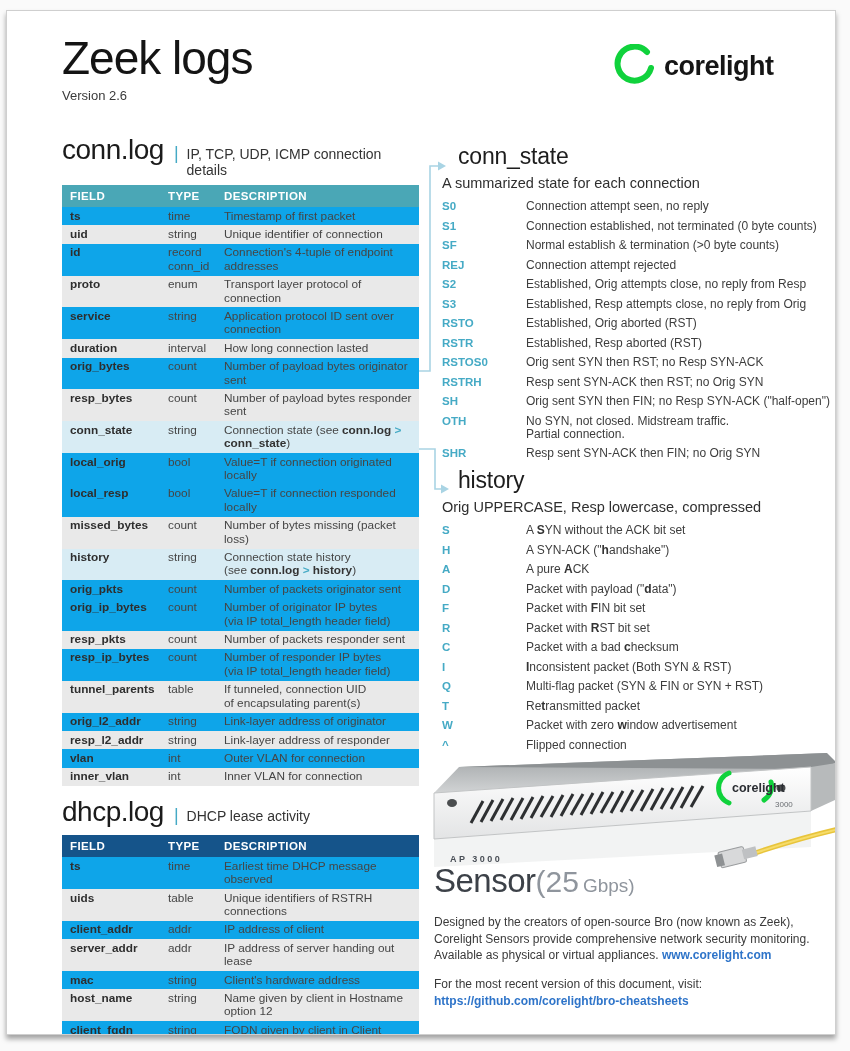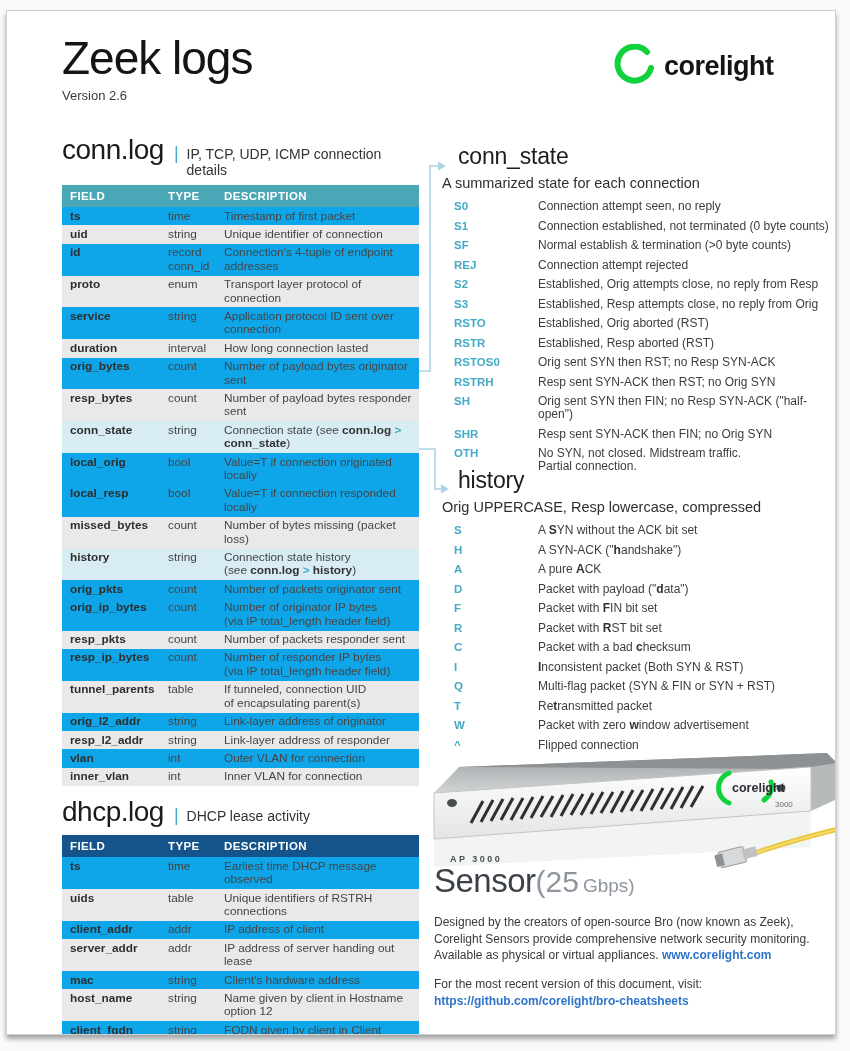--- a/index.html
+++ b/index.html
@@ -42,21 +42,21 @@
   tr.shade-white td { background:#0ea5e9; }
   tr.shade-blue td { background:#d8ecf4; }
   .b { font-weight:700; color:#333; }
   .c-teal { color:#45aac5; font-weight:700; }
   
   .def-block { position:absolute; left:427px; width:398px; }
   .def-title { font-size:23px; font-weight:400; color:#1d1d1d; padding-left:24px; letter-spacing:-0.2px; }
   .def-subtitle { font-size:14.5px; color:#2f2f2f; padding-left:8px; margin-top:5px; }
   .def-list { margin-top:9px; }
   .def-row { display:flex; margin-bottom:6.5px; }
-  .def-key { width:92px; padding-left:8px; font-size:11.5px; font-weight:700; color:#45aac5; flex:0 0 auto;margin-left:12px; }
+  .def-key { width:92px; padding-left:8px; font-size:11.5px; font-weight:700; color:#45aac5; flex:0 0 auto; }
   .def-desc { font-size:12px; color:#3d3d3d; line-height:13px; white-space:pre-line; }
   
   .sensor-figure { position:absolute; left:412px; top:726px; width:420px; height:135px; }
   .sensor-wordmark { position:absolute; left:427px; top:843px; height:50px; }
   .sensor-line { display:flex; align-items:baseline; }
   .ap-series { position:absolute; left:16px; top:0; font-size:9px; letter-spacing:2.5px; color:#4a4f57; font-weight:700; }
   .sensor-name { font-size:33px; color:#3c4148; letter-spacing:-0.5px; padding-top:8px; }
   .speed-big { font-size:30px; font-weight:300; color:#8f959d; margin-left:0; padding-top:8px; }
   .speed-small { font-size:19px; color:#8f959d; margin-left:4px; }
   
@@ -325,27 +325,27 @@
         </div>
         <div class="def-row">
           <span class="def-key">RSTRH</span>
           <span class="def-desc">Resp sent SYN-ACK then RST; no Orig SYN</span>
         </div>
         <div class="def-row">
           <span class="def-key">SH</span>
           <span class="def-desc">Orig sent SYN then FIN; no Resp SYN-ACK ("half-open")</span>
         </div>
         <div class="def-row">
-          <span class="def-key">SHR</span>
-          <span class="def-desc">Resp sent SYN-ACK then FIN; no Orig SYN</span>
-        </div>
-        <div class="def-row">
           <span class="def-key">OTH</span>
           <span class="def-desc">No SYN, not closed. Midstream traffic.
 Partial connection.</span>
+        </div>
+        <div class="def-row">
+          <span class="def-key">SHR</span>
+          <span class="def-desc">Resp sent SYN-ACK then FIN; no Orig SYN</span>
         </div>
       </div>
   </div>
 
   <div class="def-block" style="top:456px;">
     <div class="def-title">history</div>
     <div class="def-subtitle">Orig UPPERCASE, Resp lowercase, compressed</div>
     <div class="def-list">
         <div class="def-row">
           <span class="def-key">S</span>

